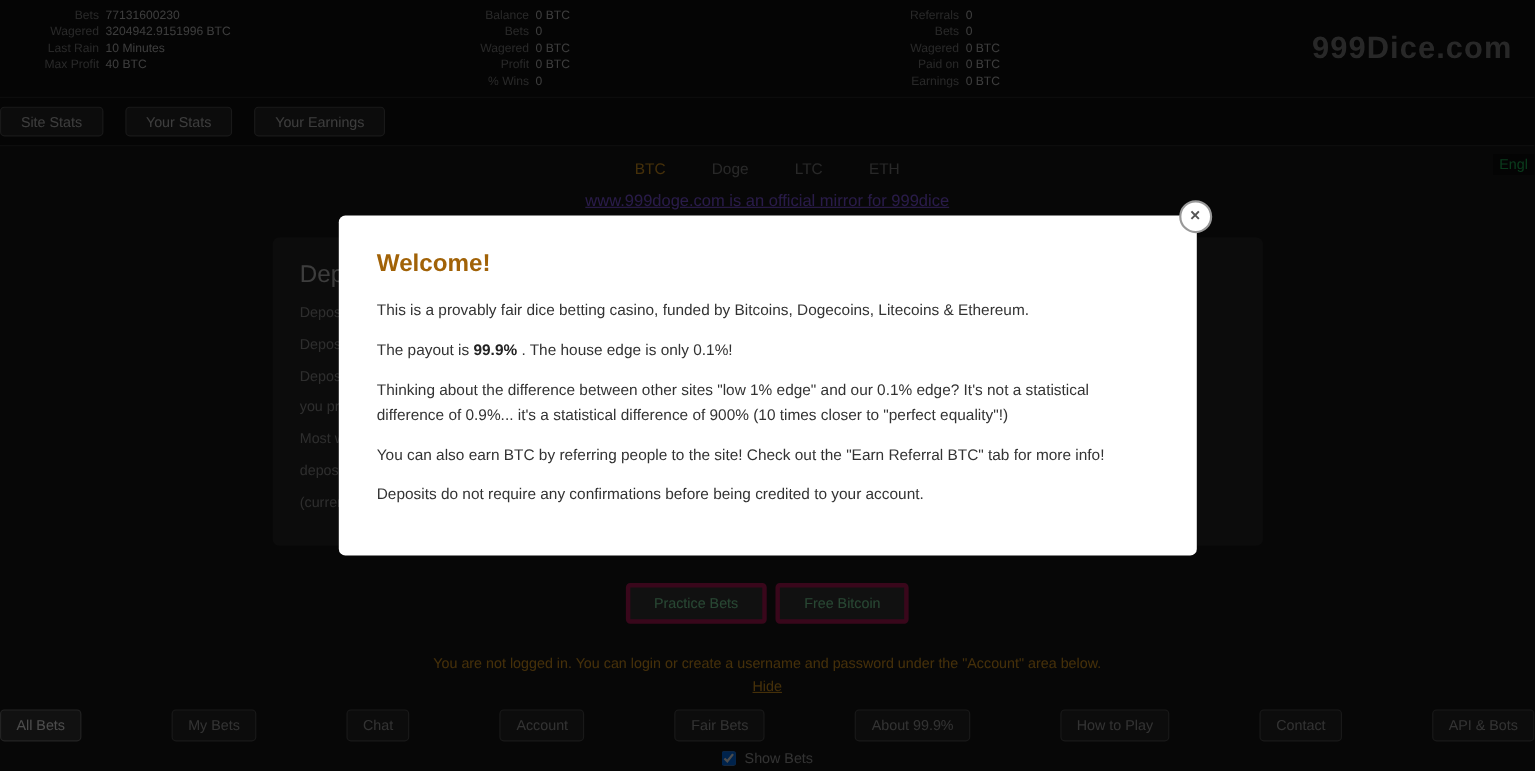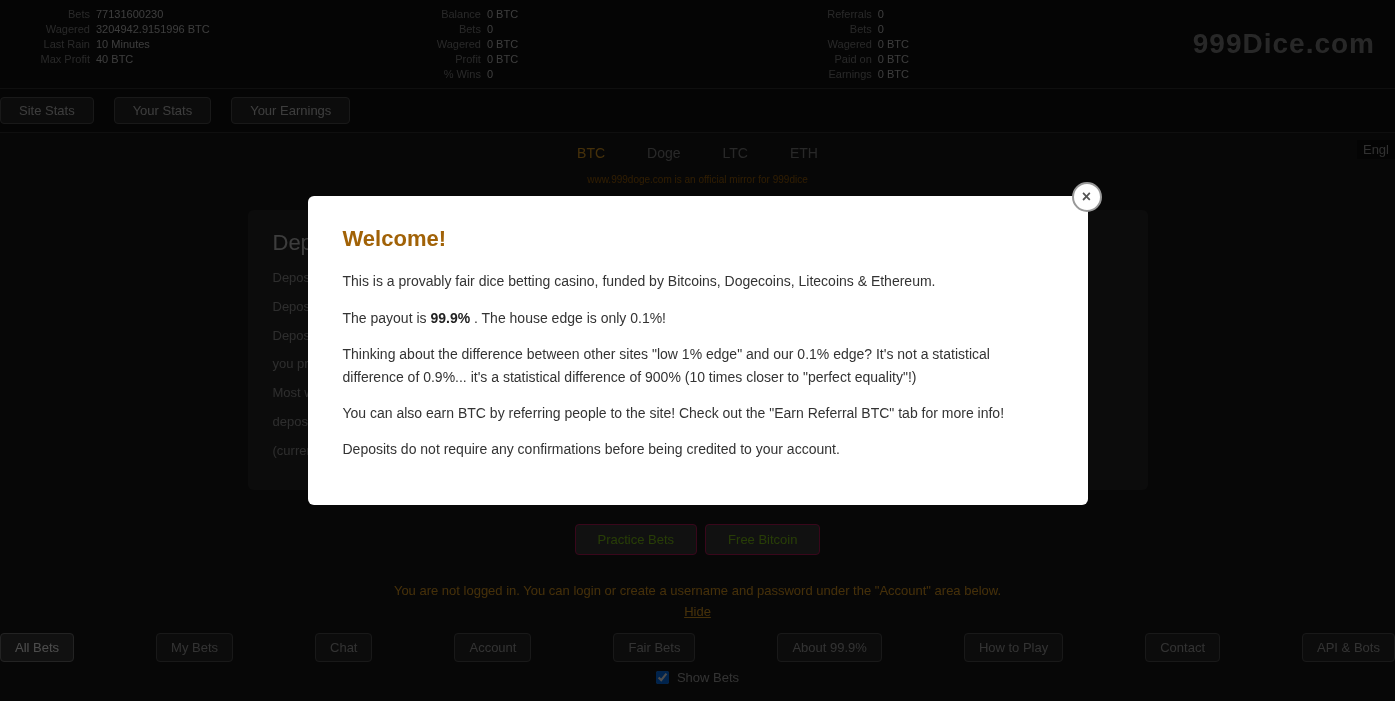--- a/index.html
+++ b/index.html
@@ -79,22 +79,23 @@
       cursor: pointer;
       font-size: 14px;
       padding: 2px 6px;
     }
     .currency-tab.active { color: #e8a020; }
 
     
     .mirror-notice {
       text-align: center;
       padding: 5px;
-      font-size: 10px;
-      color: #a16207;
+      font-size: 15px;
+      color: #8b5cf6;
+      text-decoration: underline;
       cursor: pointer;
     }
 
     
     .main-content {
       background-color: #1a1a1a;
       min-height: 300px;
       padding: 20px;
       position: relative;
     }
@@ -124,22 +125,22 @@
     
     .action-buttons-row {
       display: flex;
       justify-content: center;
       gap: 8px;
       padding: 14px 0;
       background-color: #1a1a1a;
     }
     .action-btn {
       background-color: #3a3a3a;
-      border: 1px solid #be185d;
-      color: #84cc16;
+      border: 4px solid #be185d;
+      color: #86efac;
       padding: 7px 22px;
       border-radius: 4px;
       cursor: pointer;
       font-size: 13px;
     }
 
     
     .login-notice {
       background-color: #1a1a1a;
       text-align: center;
@@ -260,21 +261,21 @@
       font-weight: bold;
       pointer-events: none;
       white-space: nowrap;
       letter-spacing: 4px;
     }
 
     .engl-link {
       position: fixed;
       top: 140px;
       right: 0;
-      color: #a3a3a3;
+      color: #22c55e;
       font-size: 13px;
       cursor: pointer;
       background-color: rgba(0,0,0,0.4);
       padding: 2px 6px;
     }
   </style>
 </head>
 <body>
 
 <div class="header-bar">

